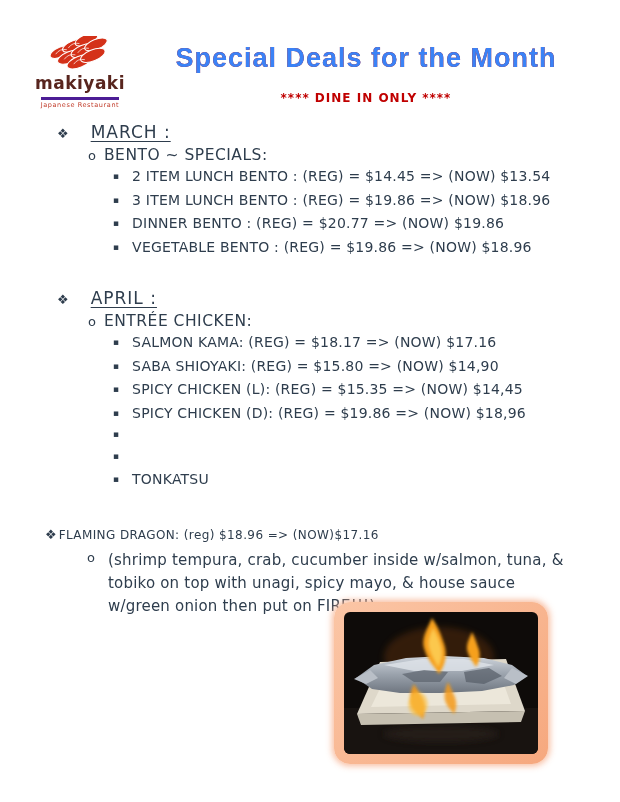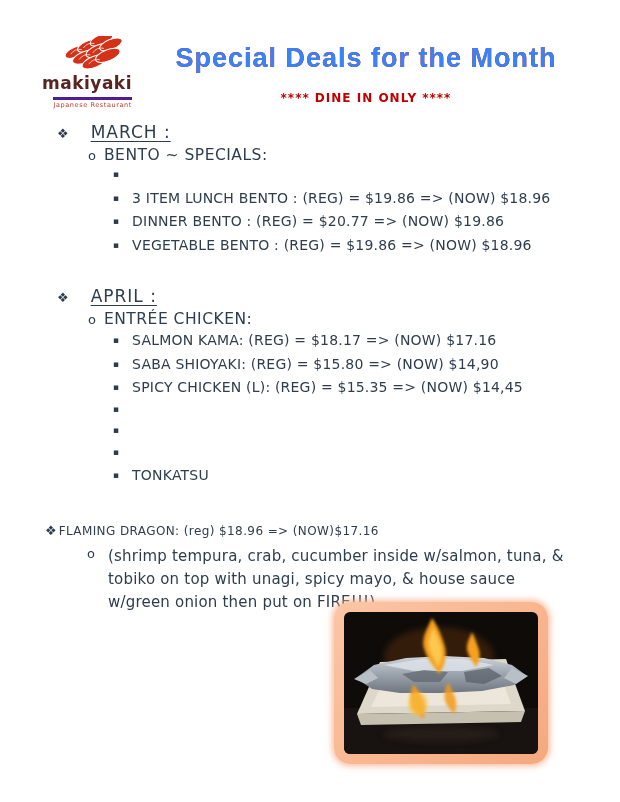--- a/index.html
+++ b/index.html
@@ -7,21 +7,21 @@
     position:relative;
     width:620px;height:802px;
     background:#ffffff;
     margin:0 auto;
     font-family:"DejaVu Sans", sans-serif;
     color:#2e3d4d;
     overflow:hidden;
   }
   
   .header{position:absolute;top:36px;left:28px;right:20px;display:flex;}
-  .logo{width:104px;text-align:right;flex:0 0 auto;}
+  .logo{width:104px;text-align:center;flex:0 0 auto;}
   .logo-name{font-size:17px;font-weight:600;color:#58251e;letter-spacing:.5px;line-height:1;margin-top:1px;}
   .logo-tag{font-size:6.5px;color:#c03a28;letter-spacing:.6px;margin-top:2px;border-top:3px solid #4c1d95;display:inline-block;padding-top:1px;}
   .title-wrap{flex:1;text-align:center;padding-top:8px;}
   .title{
     font-family:Liberation Sans, sans-serif;
     font-weight:bold;
     font-size:27px;
     color:#3b82f6;
     letter-spacing:1px;
     line-height:1.1;
@@ -105,20 +105,21 @@
     <div class="l1">
       <span class="b">❖</span>
       <span class="h">MARCH :</span>
     </div>
     <div class="l2">
       <span class="b">o</span>
       <span class="h">BENTO ~ SPECIALS:</span>
     </div>
     <div class="l3">
       <span class="b">▪</span>
+      <span class="t">2 ITEM LUNCH BENTO : (REG) = $14.45 =&gt; (NOW) $13.54</span>
     </div>
     <div class="l3">
       <span class="b">▪</span>
       <span class="t">3 ITEM LUNCH BENTO : (REG) = $19.86 =&gt; (NOW) $18.96</span>
     </div>
     <div class="l3">
       <span class="b">▪</span>
       <span class="t">DINNER BENTO : (REG) = $20.77 =&gt; (NOW) $19.86</span>
     </div>
     <div class="l3">
@@ -141,20 +142,21 @@
     <div class="l3">
       <span class="b">▪</span>
       <span class="t">SABA SHIOYAKI: (REG) = $15.80 =&gt; (NOW) $14,90</span>
     </div>
     <div class="l3">
       <span class="b">▪</span>
       <span class="t">SPICY CHICKEN (L): (REG) = $15.35 =&gt; (NOW) $14,45</span>
     </div>
     <div class="l3">
       <span class="b">▪</span>
+      <span class="t">SPICY CHICKEN (D): (REG) = $19.86 =&gt; (NOW) $18,96</span>
     </div>
     <div class="l3">
       <span class="b">▪</span>
     </div>
     <div class="l3">
       <span class="b">▪</span>
     </div>
     <div class="l3">
       <span class="b">▪</span>
       <span class="t">TONKATSU</span>

